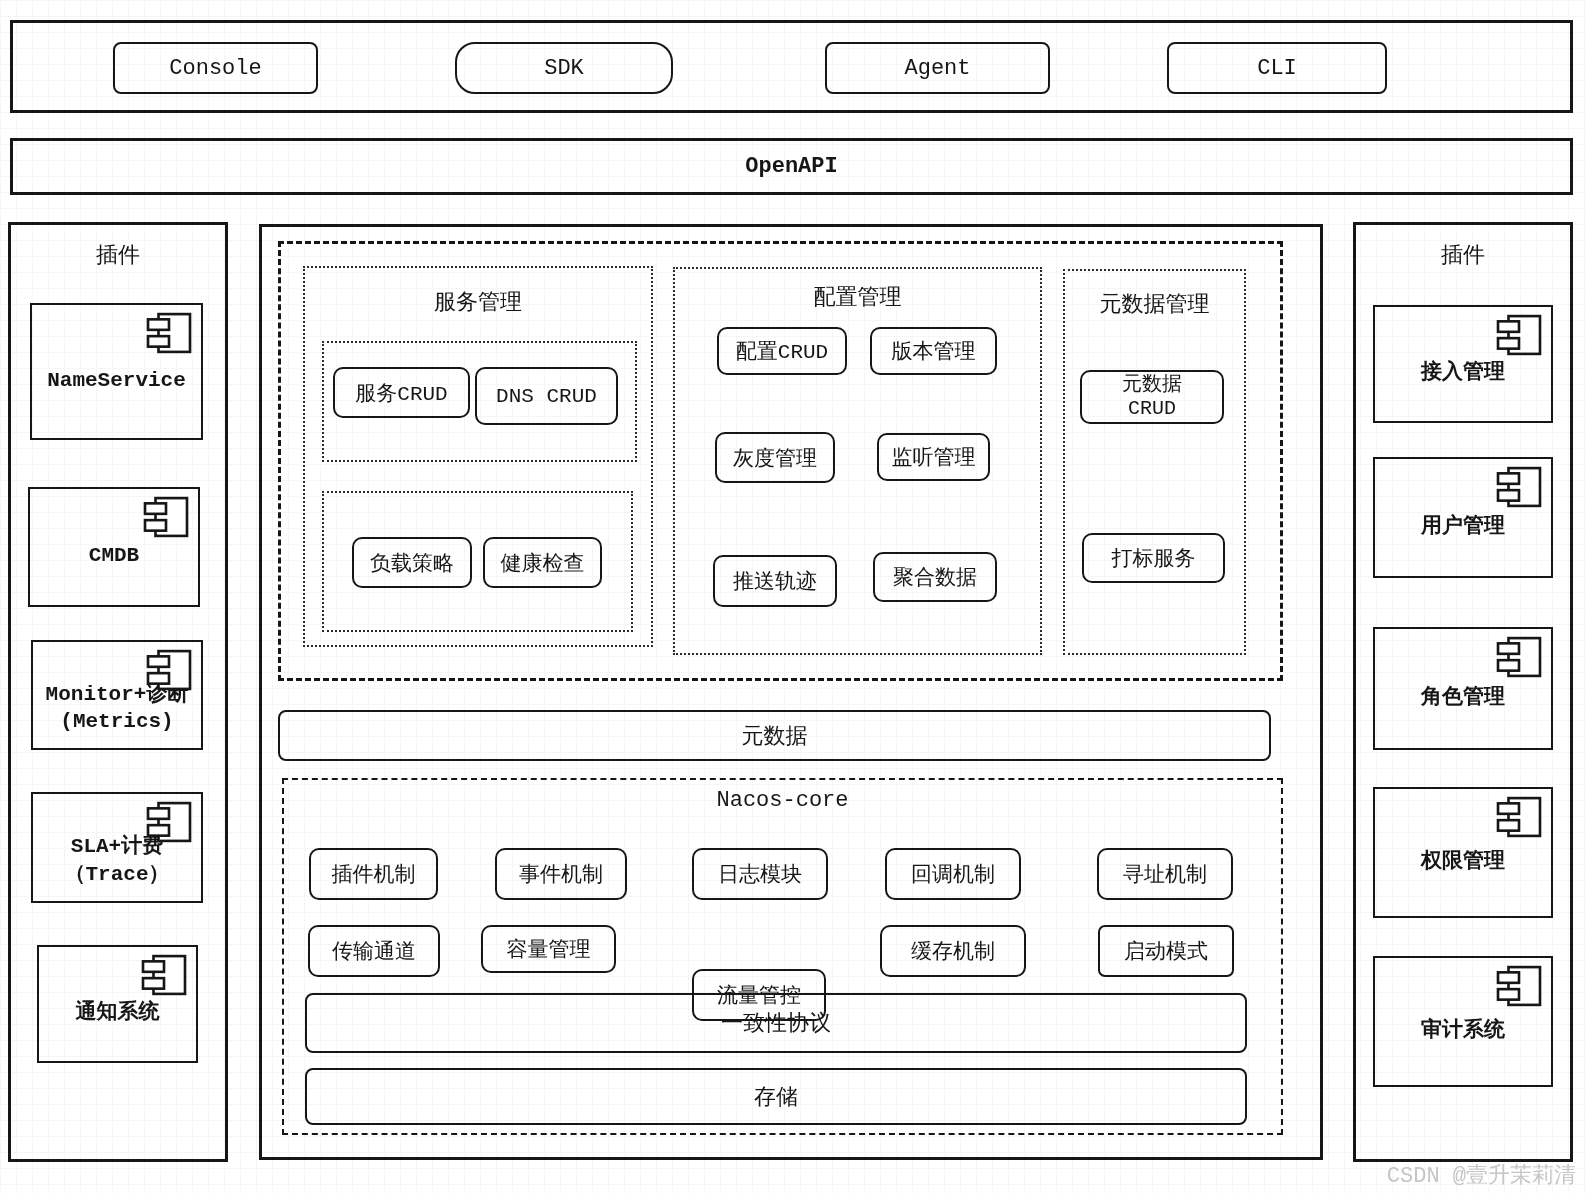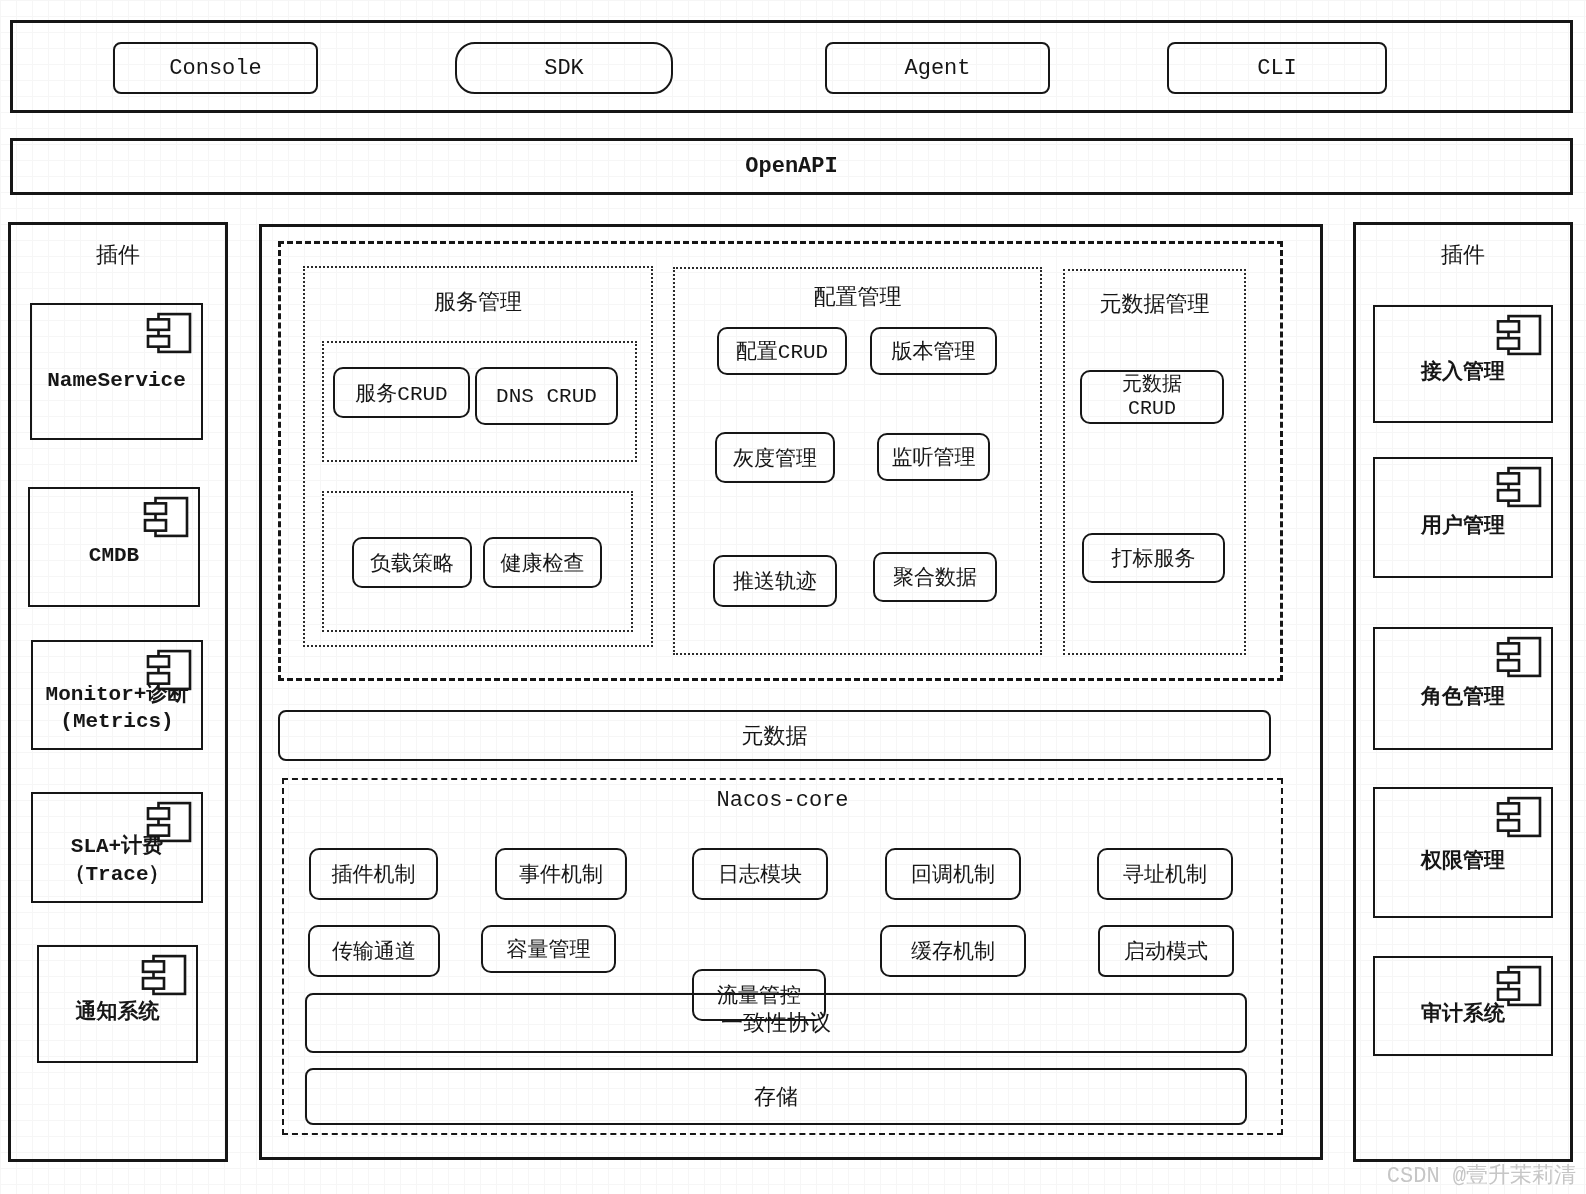--- a/index.html
+++ b/index.html
@@ -243,21 +243,21 @@
 
   <div class="abs comp" style="left:1373px;top:787px;width:180px;height:131px;">
     <svg class="cicon" viewBox="0 0 44 40">
       <rect x="12" y="2" width="30" height="36" fill="#fff" stroke="#161616" stroke-width="2.5"></rect>
       <rect x="2" y="7" width="20" height="10" fill="#fff" stroke="#161616" stroke-width="2.5"></rect>
       <rect x="2" y="23" width="20" height="10" fill="#fff" stroke="#161616" stroke-width="2.5"></rect>
     </svg>
     <span>权限管理</span>
   </div>
 
-  <div class="abs comp" style="left:1373px;top:956px;width:180px;height:100px;">
+  <div class="abs comp" style="left:1373px;top:956px;width:180px;height:131px;">
     <svg class="cicon" viewBox="0 0 44 40">
       <rect x="12" y="2" width="30" height="36" fill="#fff" stroke="#161616" stroke-width="2.5"></rect>
       <rect x="2" y="7" width="20" height="10" fill="#fff" stroke="#161616" stroke-width="2.5"></rect>
       <rect x="2" y="23" width="20" height="10" fill="#fff" stroke="#161616" stroke-width="2.5"></rect>
     </svg>
     <span>审计系统</span>
   </div>
 
   <div class="abs watermark" style="right:10px;top:1160px;">CSDN @壹升茉莉清</div>
 

